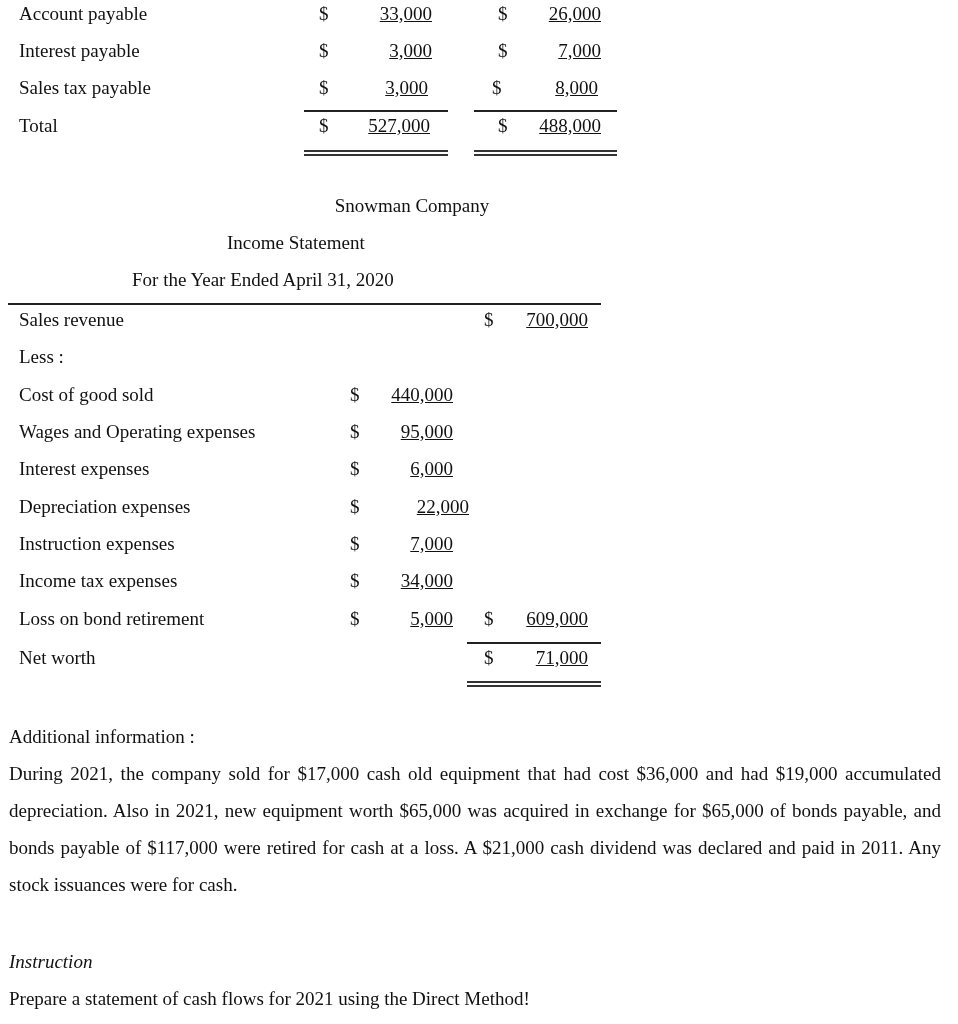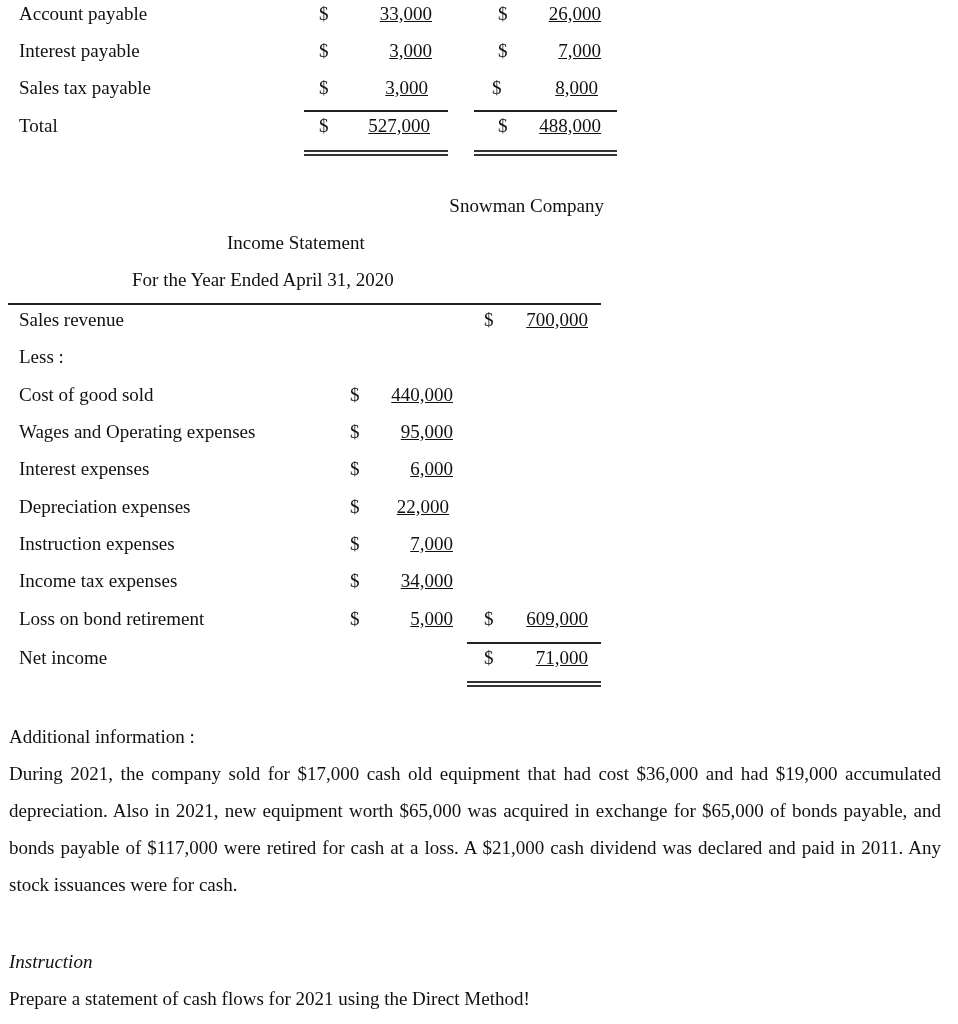--- a/index.html
+++ b/index.html
@@ -52,21 +52,21 @@
   <div class="abs num" style="top:115px;left:340px;width:90px">527,000</div>
   <div class="abs dollar" style="top:115px;left:498px">$</div>
   <div class="abs num" style="top:115px;left:510px;width:91px">488,000</div>
 
   <div class="drule" style="top:150px;left:304px;width:144px"></div>
   <div class="drule" style="top:150px;left:474px;width:143px"></div>
 </div>
 
 <div>
   <div class="abs center" style="top:195px;left:8px;width:600px;padding-right:0">
-    <span style="display:inline-block;width:592px;text-align:right;padding-left:208px;box-sizing:border-box">Snowman Company</span>
+    <span style="display:inline-block;width:592px;text-align:center;padding-left:208px;box-sizing:border-box">Snowman Company</span>
   </div>
   <div class="abs" style="top:232px;left:227px">Income Statement</div>
   <div class="abs" style="top:269px;left:132px">For the Year Ended April 31, 2020</div>
 
   <div class="rule" style="top:303px;left:8px;width:593px"></div>
 
   <div class="abs label" style="top:309px">Sales revenue</div>
   <div class="abs dollar" style="top:309px;left:484px">$</div>
   <div class="abs num" style="top:309px;left:500px;width:88px">700,000</div>
 
@@ -79,39 +79,39 @@
   <div class="abs label" style="top:421px">Wages and Operating expenses</div>
   <div class="abs dollar" style="top:421px;left:350px">$</div>
   <div class="abs num" style="top:421px;left:366px;width:87px">95,000</div>
 
   <div class="abs label" style="top:458px">Interest expenses</div>
   <div class="abs dollar" style="top:458px;left:350px">$</div>
   <div class="abs num" style="top:458px;left:366px;width:87px">6,000</div>
 
   <div class="abs label" style="top:496px">Depreciation expenses</div>
   <div class="abs dollar" style="top:496px;left:350px">$</div>
-  <div class="abs num" style="top:496px;left:362px;width:87px">22,000</div>
+  <div class="abs num" style="top:496px;left:382px;width:87px">22,000</div>
 
   <div class="abs label" style="top:533px">Instruction expenses</div>
   <div class="abs dollar" style="top:533px;left:350px">$</div>
   <div class="abs num" style="top:533px;left:366px;width:87px">7,000</div>
 
   <div class="abs label" style="top:570px">Income tax expenses</div>
   <div class="abs dollar" style="top:570px;left:350px">$</div>
   <div class="abs num" style="top:570px;left:366px;width:87px">34,000</div>
 
   <div class="abs label" style="top:608px">Loss on bond retirement</div>
   <div class="abs dollar" style="top:608px;left:350px">$</div>
   <div class="abs num" style="top:608px;left:366px;width:87px">5,000</div>
   <div class="abs dollar" style="top:608px;left:484px">$</div>
   <div class="abs num" style="top:608px;left:500px;width:88px">609,000</div>
 
   <div class="rule" style="top:642px;left:467px;width:134px"></div>
 
-  <div class="abs label" style="top:647px">Net income</div>
+  <div class="abs label" style="top:647px">Net worth</div>
   <div class="abs dollar" style="top:647px;left:484px">$</div>
   <div class="abs num" style="top:647px;left:500px;width:88px">71,000</div>
 
   <div class="drule" style="top:681px;left:467px;width:134px"></div>
 </div>
 
 <div class="abs" style="top:726px;left:9px">Additional information :</div>
 <div class="para" style="top:755px">During 2021, the company sold for $17,000 cash old equipment that had cost $36,000 and had $19,000 accumulated depreciation. Also in 2021, new equipment worth $65,000 was acquired in exchange for $65,000 of bonds payable, and bonds payable of $117,000 were retired for cash at a loss. A $21,000 cash dividend was declared and paid in 2011. Any stock issuances were for cash.</div>
 
 <div class="abs ital" style="top:951px;left:9px">Instruction</div>

